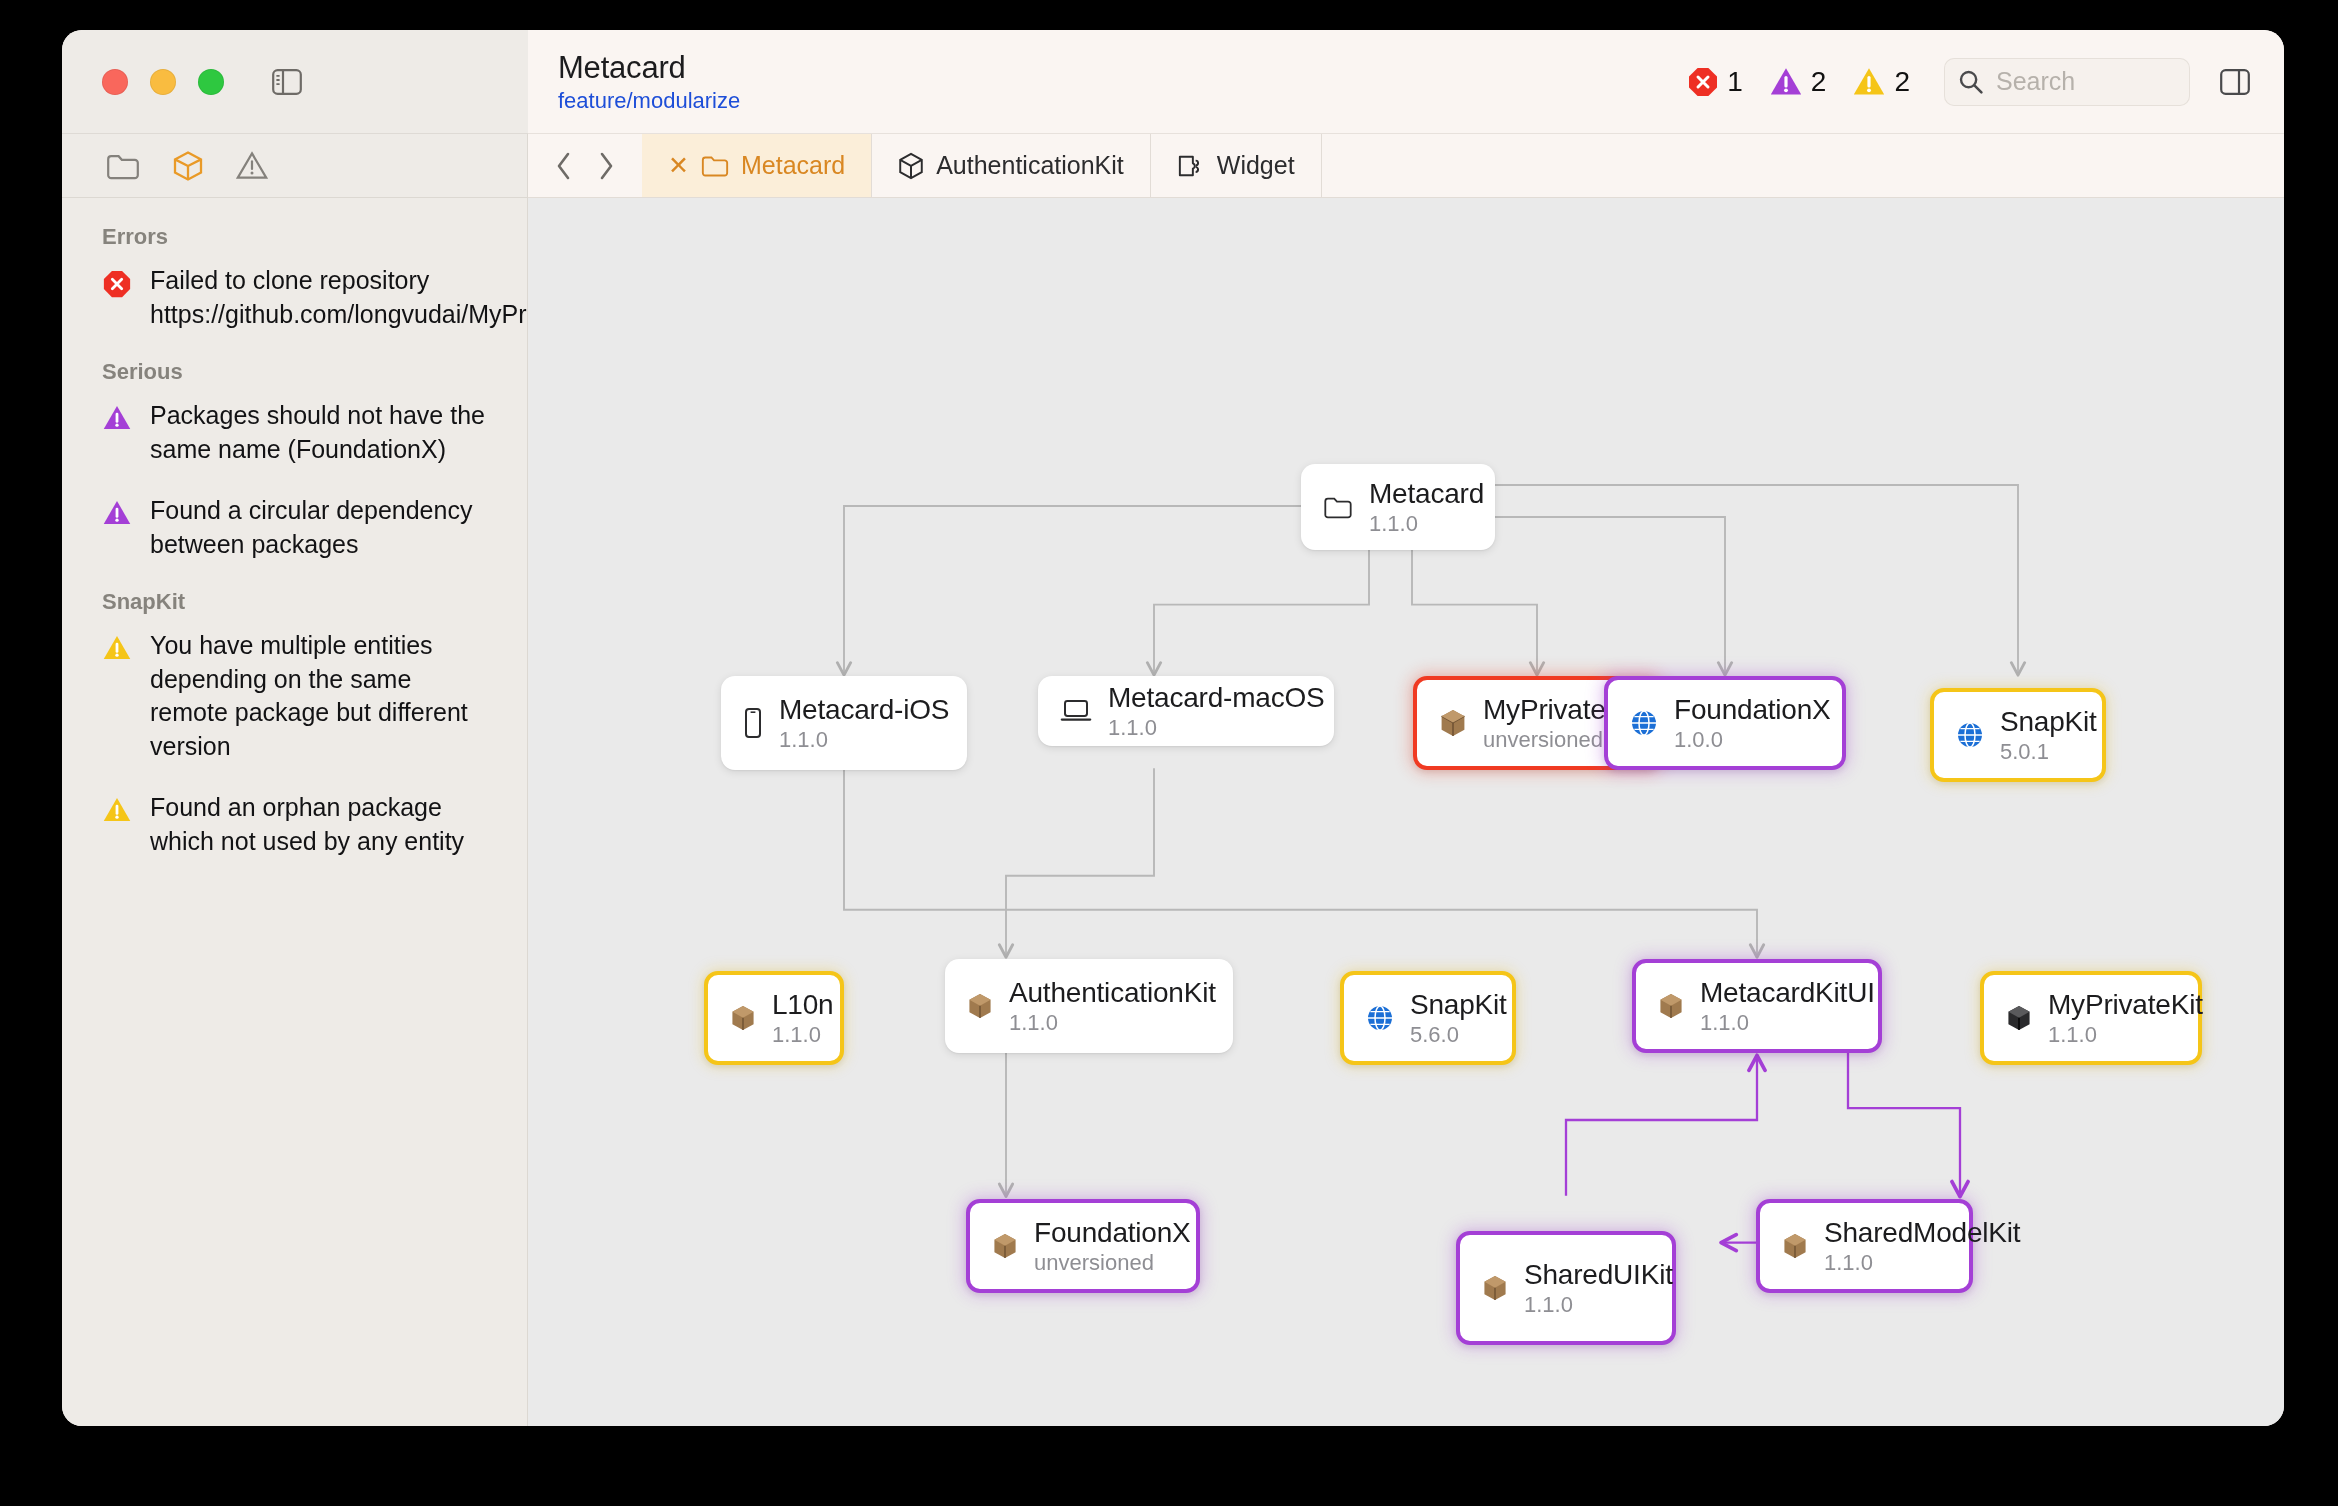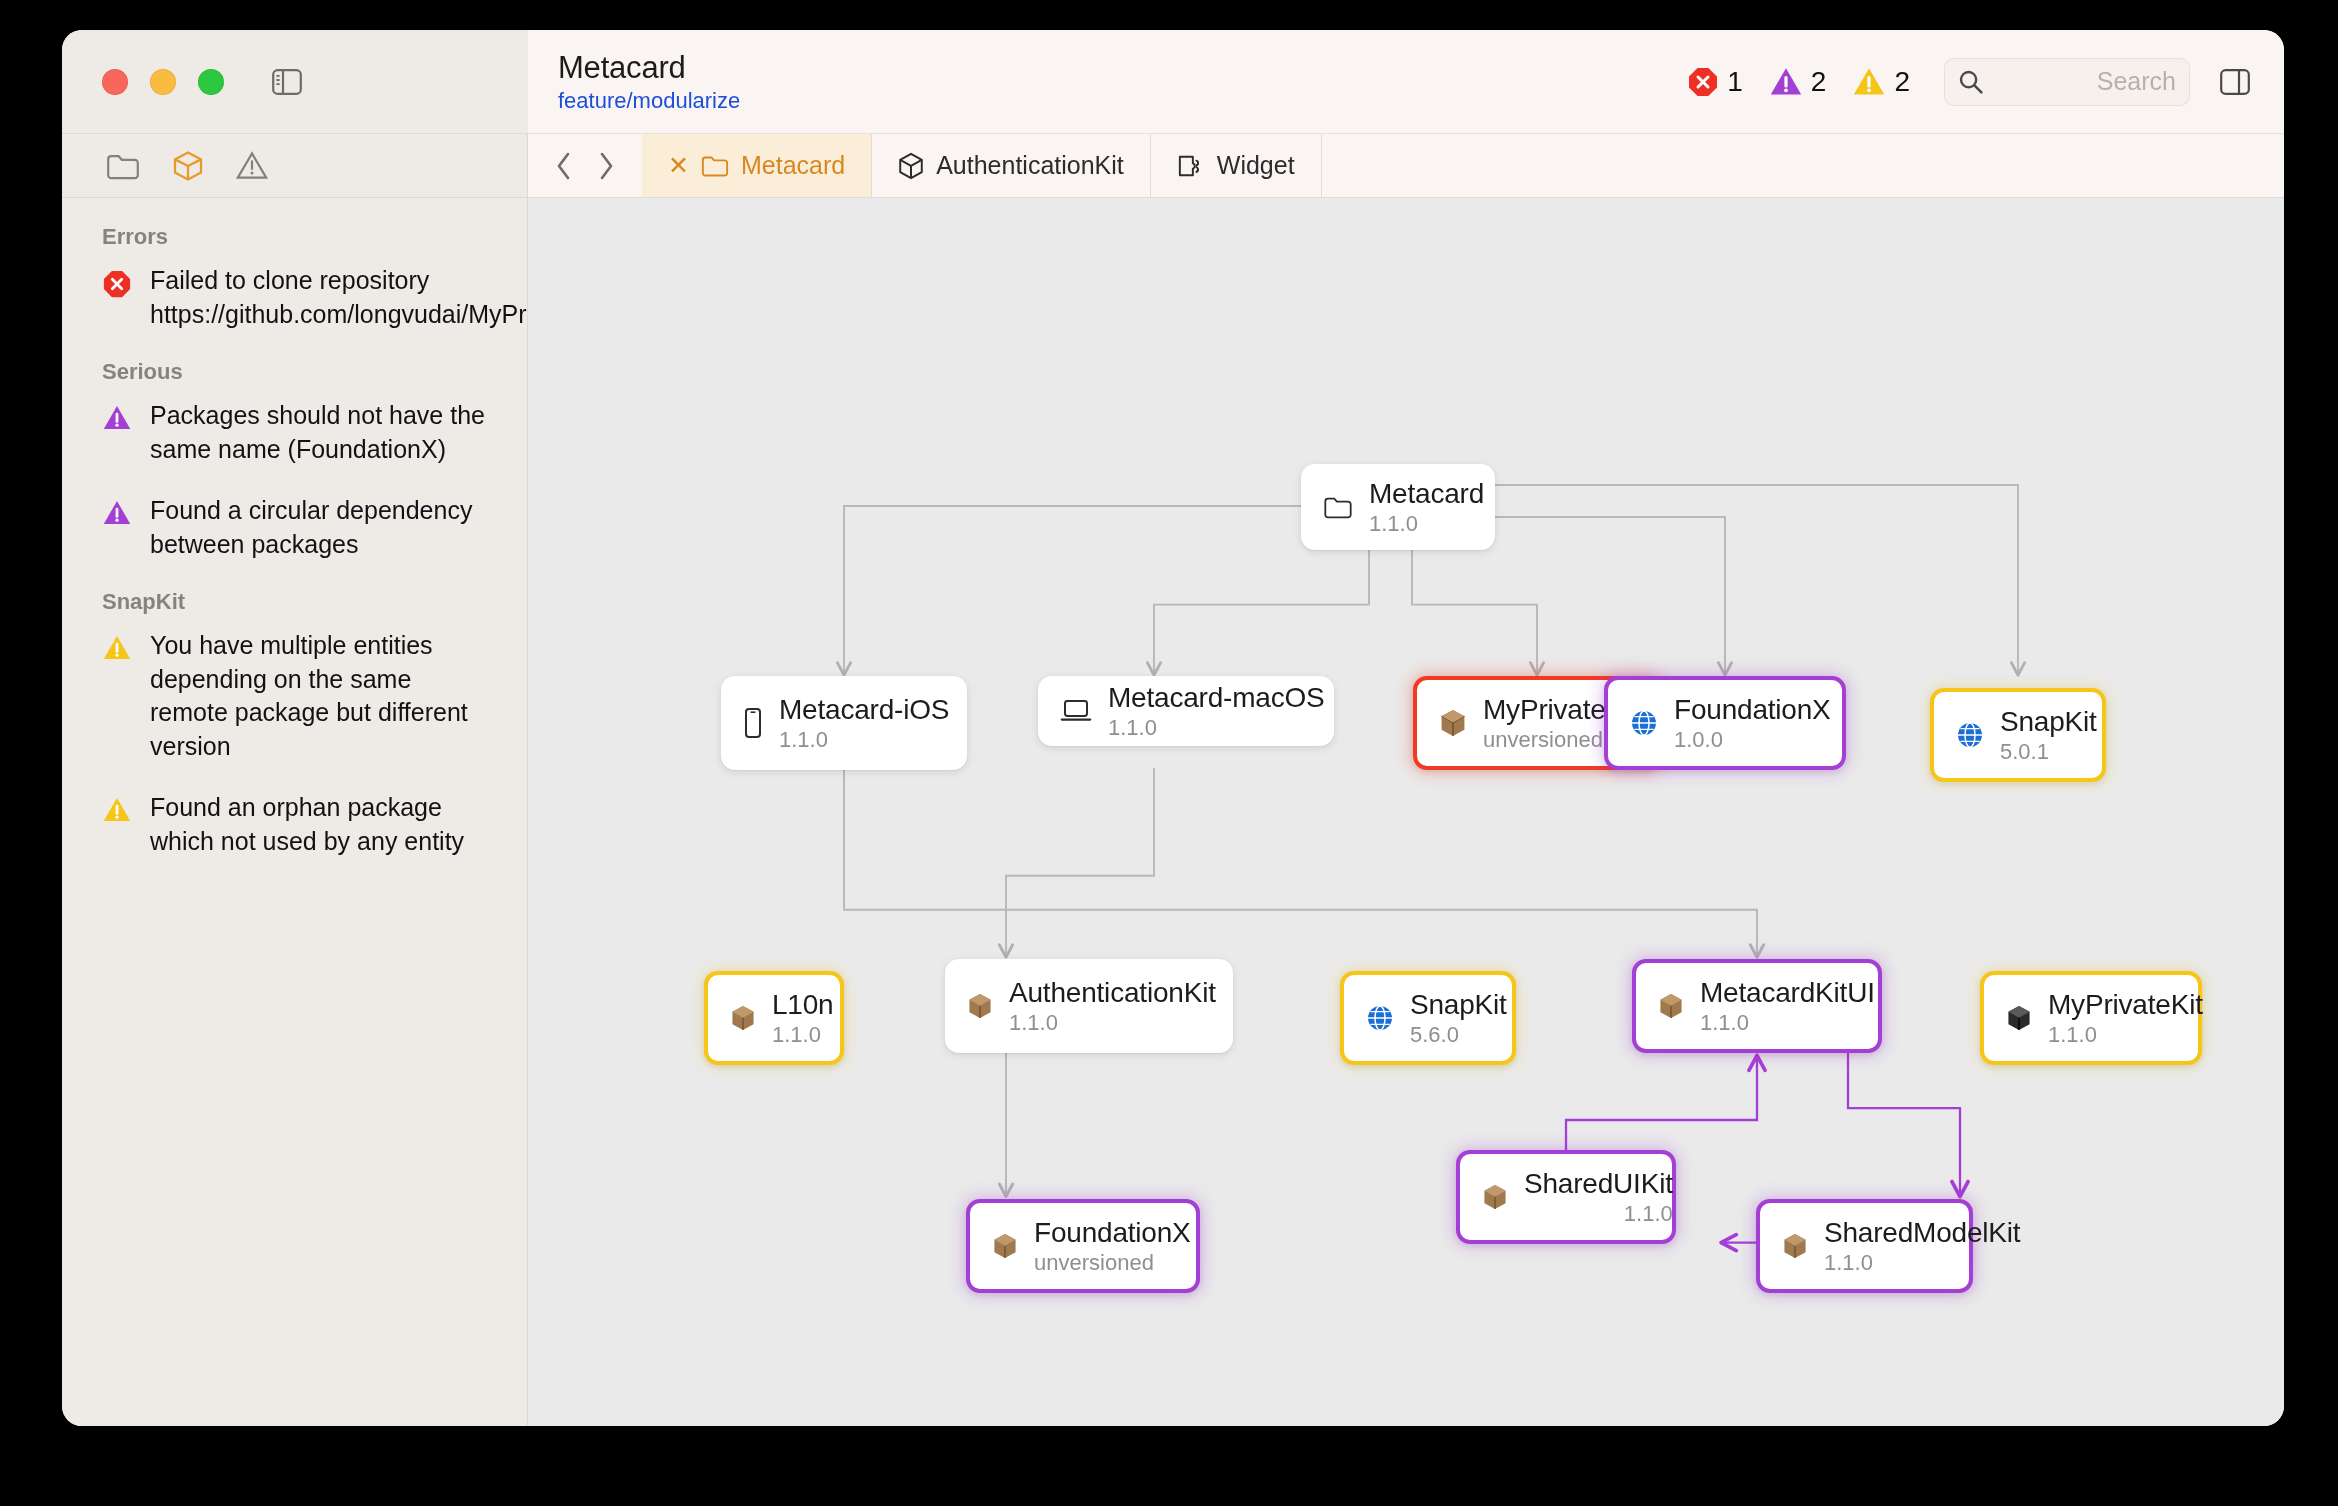--- a/index.html
+++ b/index.html
@@ -66,21 +66,20 @@
     background: #f6f1ed;
     box-shadow: inset 0 0 0 1px #e6e0da;
     display: flex; align-items: center;
     padding: 0 14px; gap: 12px;
     cursor: text;
   }
   .searchbox input {
     border: 0; outline: 0; background: transparent;
     font-family: inherit; font-size: 25px; color: #737373;
     width: 100%;
-    text-align: right;
   }
   .searchbox input::placeholder { color: #b6b1ab; }
   .insp-toggle { margin-left: 30px; cursor: pointer; display: flex; }
 
   
   .body { flex: 1; display: flex; min-height: 0; }
 
   
   .sidebar {
     width: 466px; flex: 0 0 466px;
@@ -577,21 +576,21 @@
                 <path d="M14 2 25.4 8.2 14 14.6 2.6 8.2z" fill="#c0996a"></path>
                 <path d="M14 14.6V28" fill="none" stroke="#6e5132" stroke-width="1.5"></path>
               </svg>
             </span>
             <span class="ntext">
               <span class="nname">FoundationX</span>
               <span class="nver">unversioned</span>
             </span>
           </div>
 
-          <div class="node bdr-purple" style="left:928px; top:952px; width:220px; height:94px;text-align:right;">
+          <div class="node bdr-purple" style="left:928px; top:1033px; width:220px; height:114px;">
             <span class="nico">
               <svg class="icon-svg" width="26" height="28" viewBox="0 0 28 30">
                 <path d="M14 2 25.4 8.2v13.6L14 28 2.6 21.8V8.2z" fill="#a07a4e"></path>
                 <path d="M14 2 25.4 8.2 14 14.6 2.6 8.2z" fill="#c0996a"></path>
                 <path d="M14 14.6V28" fill="none" stroke="#6e5132" stroke-width="1.5"></path>
               </svg>
             </span>
             <span class="ntext">
               <span class="nname">SharedUIKit</span>
               <span class="nver">1.1.0</span>

